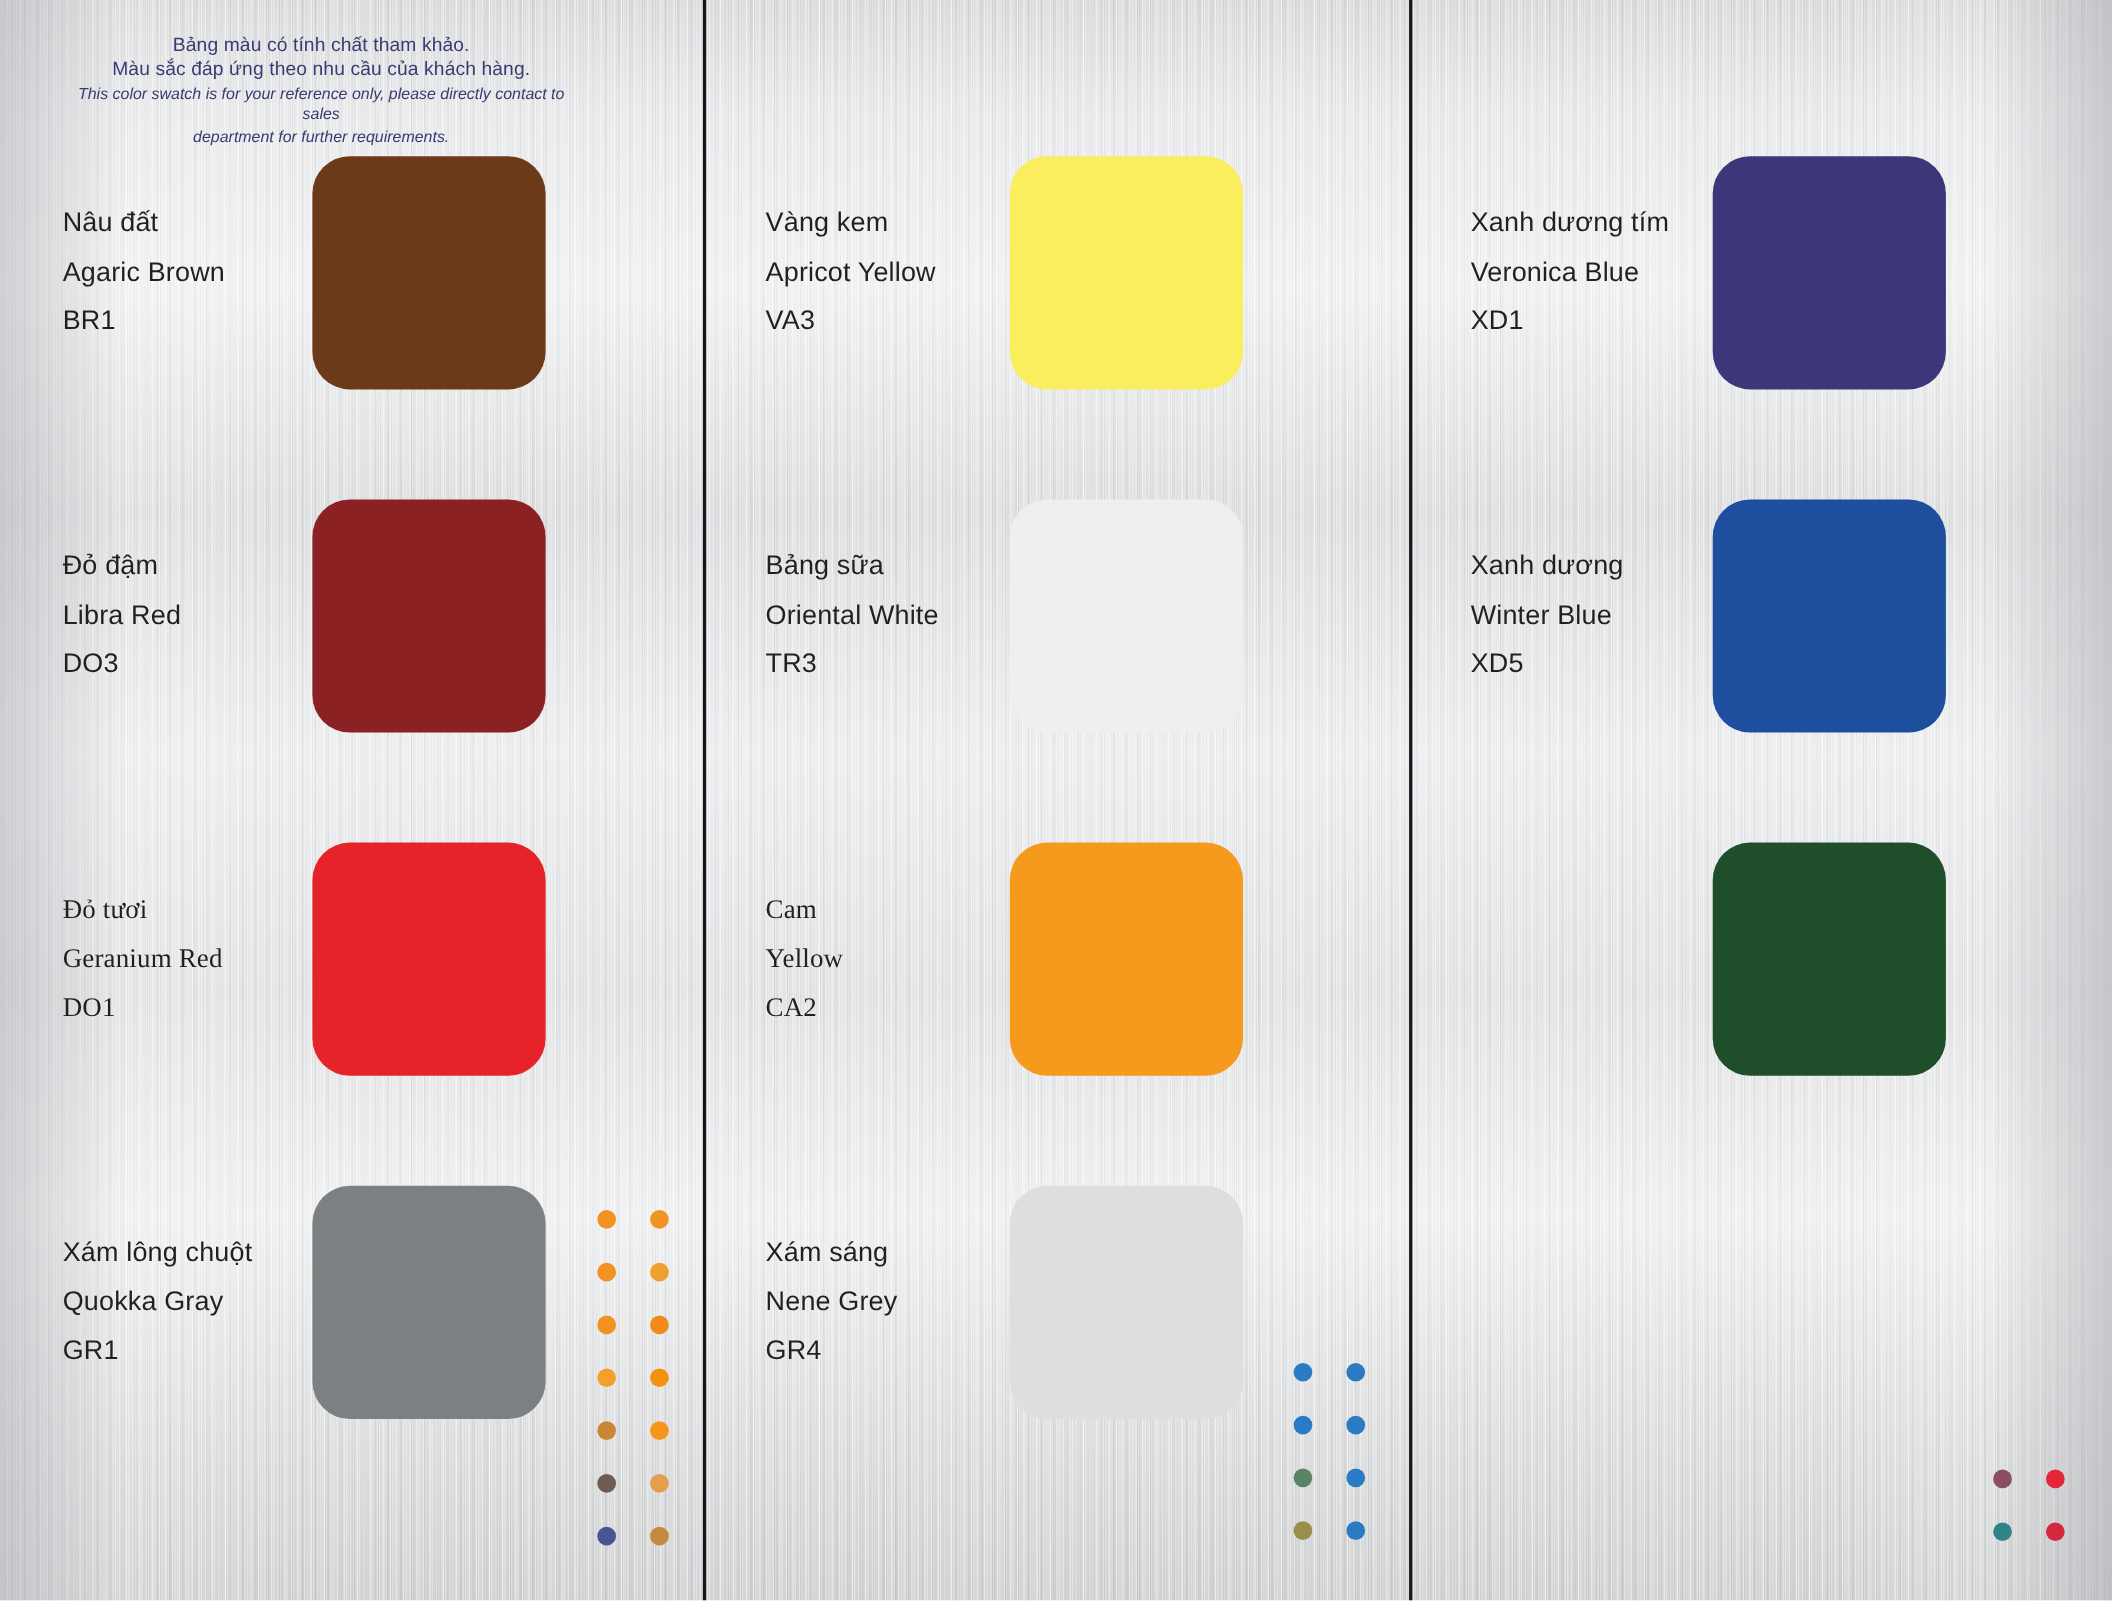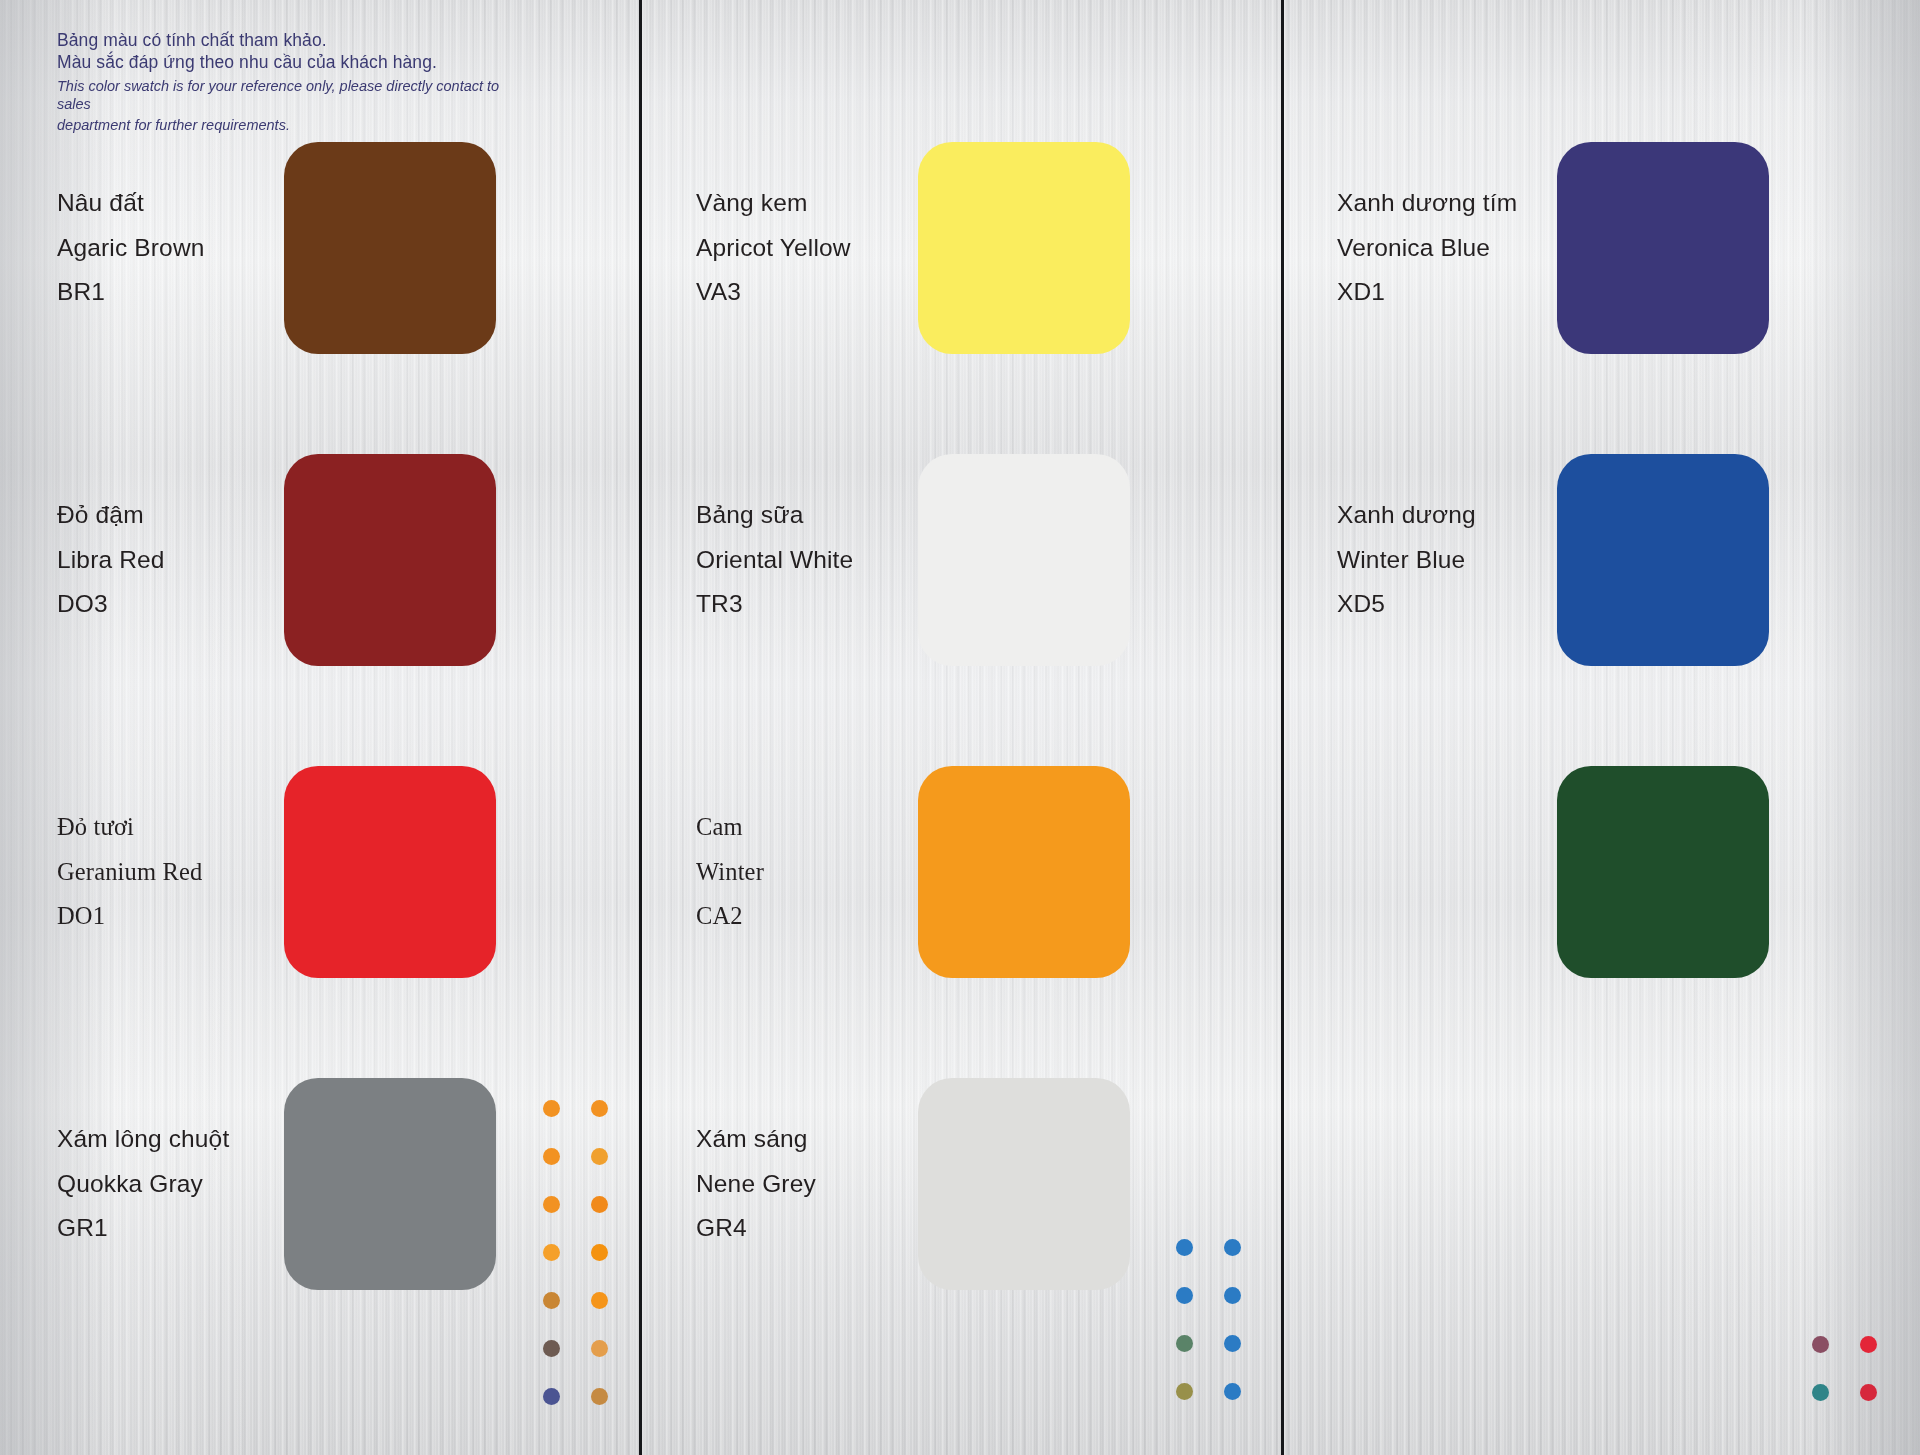--- a/index.html
+++ b/index.html
@@ -179,21 +179,21 @@
 </style>
 </head>
 <body>
 
 <div class="sheet">
   <div class="sheen"></div>
 
   <div class="divider d1" style="background: rgb(22, 23, 26);"></div>
   <div class="divider d2" style="background: rgb(22, 23, 26);"></div>
 
-  <div class="disclaimer" style="color: rgb(59, 58, 114);">
+  <div class="disclaimer" style="color: rgb(59, 58, 114); text-align: center;">
     <div class="vn">Bảng màu có tính chất tham khảo.</div>
     <div class="vn">Màu sắc đáp ứng theo nhu cầu của khách hàng.</div>
     <div class="en">This color swatch is for your reference only, please directly contact to sales</div>
     <div class="en">department for further requirements.</div>
   </div>
 
   <div class="column col1">
     <div class="swatch-row row1">
       <div class="labels">
         <div class="l-vn">Nâu đất</div>
@@ -241,21 +241,21 @@
       <div class="labels">
         <div class="l-vn">Bảng sữa</div>
         <div class="l-en">Oriental White</div>
         <div class="l-code">TR3</div>
       </div>
       <div class="chip" style="background: rgb(239, 239, 238);"></div>
     </div>
     <div class="swatch-row row3">
       <div class="labels">
         <div class="l-vn">Cam</div>
-        <div class="l-en">Winter</div>
+        <div class="l-en">Yellow</div>
         <div class="l-code">CA2</div>
       </div>
       <div class="chip" style="background: rgb(245, 154, 28);"></div>
     </div>
     <div class="swatch-row row4">
       <div class="labels">
         <div class="l-vn">Xám sáng</div>
         <div class="l-en">Nene Grey</div>
         <div class="l-code">GR4</div>
       </div>

